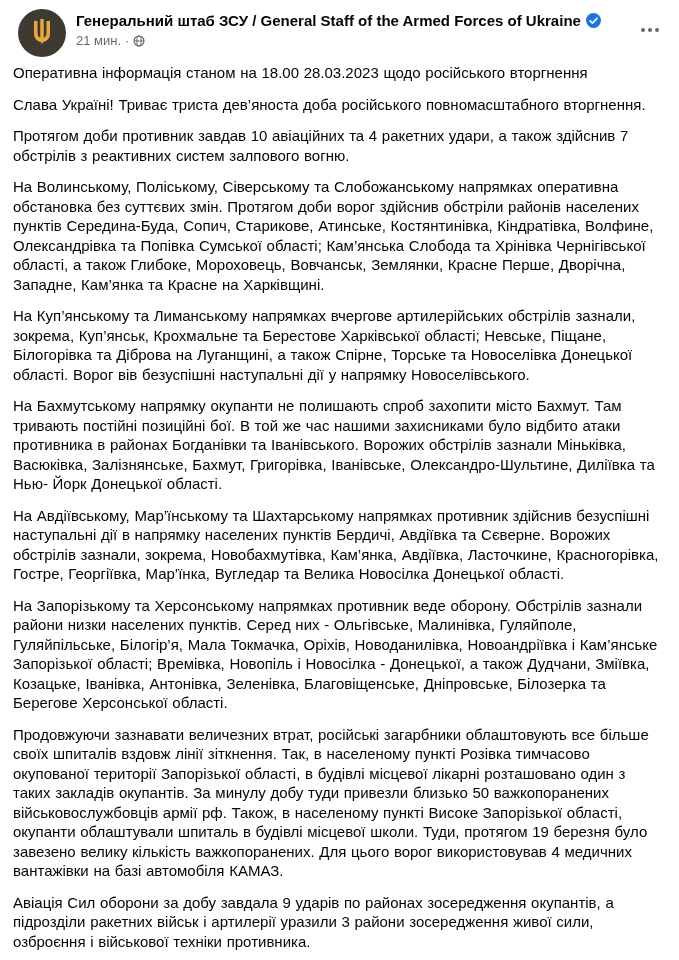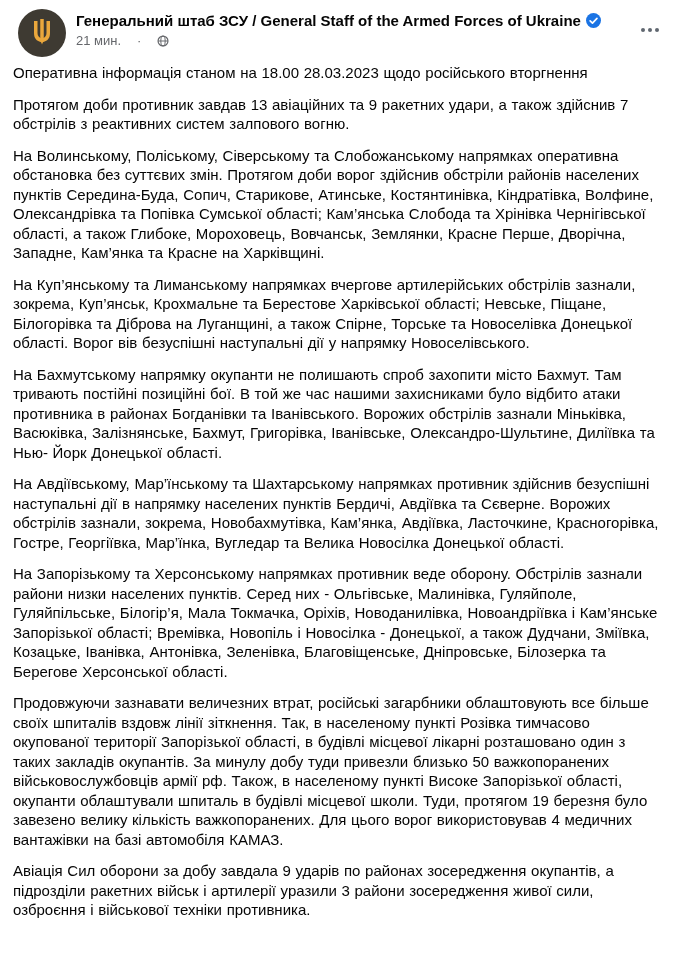--- a/index.html
+++ b/index.html
@@ -38,21 +38,21 @@
     font-weight: 700;
     color: #050505;
     line-height: 19px;
     cursor: pointer;
     white-space: nowrap;
   }
   .verified-badge { flex: 0 0 auto; display: inline-flex; }
   .meta-row {
     display: flex;
     align-items: center;
-    gap: 16px;
+    gap: 4px;
     color: #65676b;
     font-size: 13px;
     line-height: 16px;
     margin-top: 3px;
   }
   .timestamp { cursor: pointer; }
   .more-button {
     position: absolute;
     top: 20px;
     right: 16px;
@@ -119,21 +119,22 @@
     <div class="more-button">
       <span class="more-dot"></span>
       <span class="more-dot"></span>
       <span class="more-dot"></span>
     </div>
 
   </div>
 
   <div class="post-body">
     <p>Оперативна інформація станом на 18.00 28.03.2023 щодо російського вторгнення</p>
-    <p>Протягом доби противник завдав 13 авіаційних та 9  ракетних удари, а також здійснив 7 обстрілів з реактивних систем залпового вогню.</p>
+    <p>Слава Україні! Триває триста дев’яноста доба російського повномасштабного вторгнення.</p>
+    <p>Протягом доби противник завдав 10 авіаційних та 4  ракетних удари, а також здійснив 7 обстрілів з реактивних систем залпового вогню.</p>
     <p>На Волинському, Поліському, Сіверському та Слобожанському напрямках оперативна обстановка без суттєвих змін. Протягом доби ворог здійснив обстріли районів населених пунктів Середина-Буда, Сопич, Старикове, Атинське, Костянтинівка, Кіндратівка, Волфине, Олександрівка та Попівка Сумської області; Кам’янська Слобода та Хрінівка Чернігівської області, а також  Глибоке, Мороховець, Вовчанськ, Землянки, Красне Перше, Дворічна, Западне, Кам’янка та Красне на Харківщині.</p>
     <p>На Куп’янському та Лиманському напрямках вчергове артилерійських обстрілів зазнали, зокрема, Куп’янськ, Крохмальне та Берестове Харківської області; Невське, Піщане, Білогорівка та Діброва на Луганщині, а також Спірне, Торське та Новоселівка Донецької області. Ворог вів безуспішні наступальні дії у напрямку Новоселівського.</p>
     <p>На Бахмутському напрямку окупанти не полишають спроб захопити місто Бахмут. Там тривають постійні позиційні бої. В той же час нашими захисниками було відбито атаки противника в районах Богданівки та Іванівського. Ворожих обстрілів зазнали Міньківка, Васюківка, Залізнянське, Бахмут, Григорівка, Іванівське, Олександро-Шультине, Диліївка та Нью- Йорк Донецької області.</p>
     <p>На Авдіївському, Мар’їнському та Шахтарському напрямках противник здійснив безуспішні наступальні дії в напрямку населених пунктів Бердичі, Авдіївка та Сєверне. Ворожих обстрілів зазнали, зокрема, Новобахмутівка, Кам’янка, Авдіївка, Ласточкине, Красногорівка, Гостре, Георгіївка, Мар’їнка, Вугледар та Велика Новосілка Донецької області.</p>
     <p>На Запорізькому та Херсонському напрямках противник веде оборону. Обстрілів зазнали райони низки населених пунктів. Серед них - Ольгівське, Малинівка, Гуляйполе, Гуляйпільське, Білогір’я, Мала Токмачка, Оріхів, Новоданилівка, Новоандріївка і  Кам’янське Запорізької області; Времівка, Новопіль і Новосілка - Донецької, а також Дудчани, Зміївка, Козацьке, Іванівка, Антонівка, Зеленівка, Благовіщенське, Дніпровське, Білозерка та Берегове Херсонської області.</p>
     <p>Продовжуючи зазнавати величезних втрат, російські загарбники облаштовують все більше своїх шпиталів вздовж лінії зіткнення. Так, в населеному пункті Розівка тимчасово окупованої території Запорізької області, в будівлі місцевої лікарні розташовано один з таких закладів окупантів. За минулу добу туди привезли близько 50 важкопоранених військовослужбовців армії рф. Також, в населеному пункті Високе Запорізької області, окупанти облаштували шпиталь в будівлі місцевої школи. Туди, протягом 19 березня було завезено велику кількість важкопоранених. Для цього ворог використовував 4 медичних вантажівки на базі автомобіля КАМАЗ.</p>
     <p>Авіація Сил оборони за добу завдала 9 ударів по районах зосередження окупантів, а підрозділи ракетних військ і артилерії уразили 3 райони зосередження живої сили, озброєння і військової техніки противника.</p>
   </div>
 
 </div>

